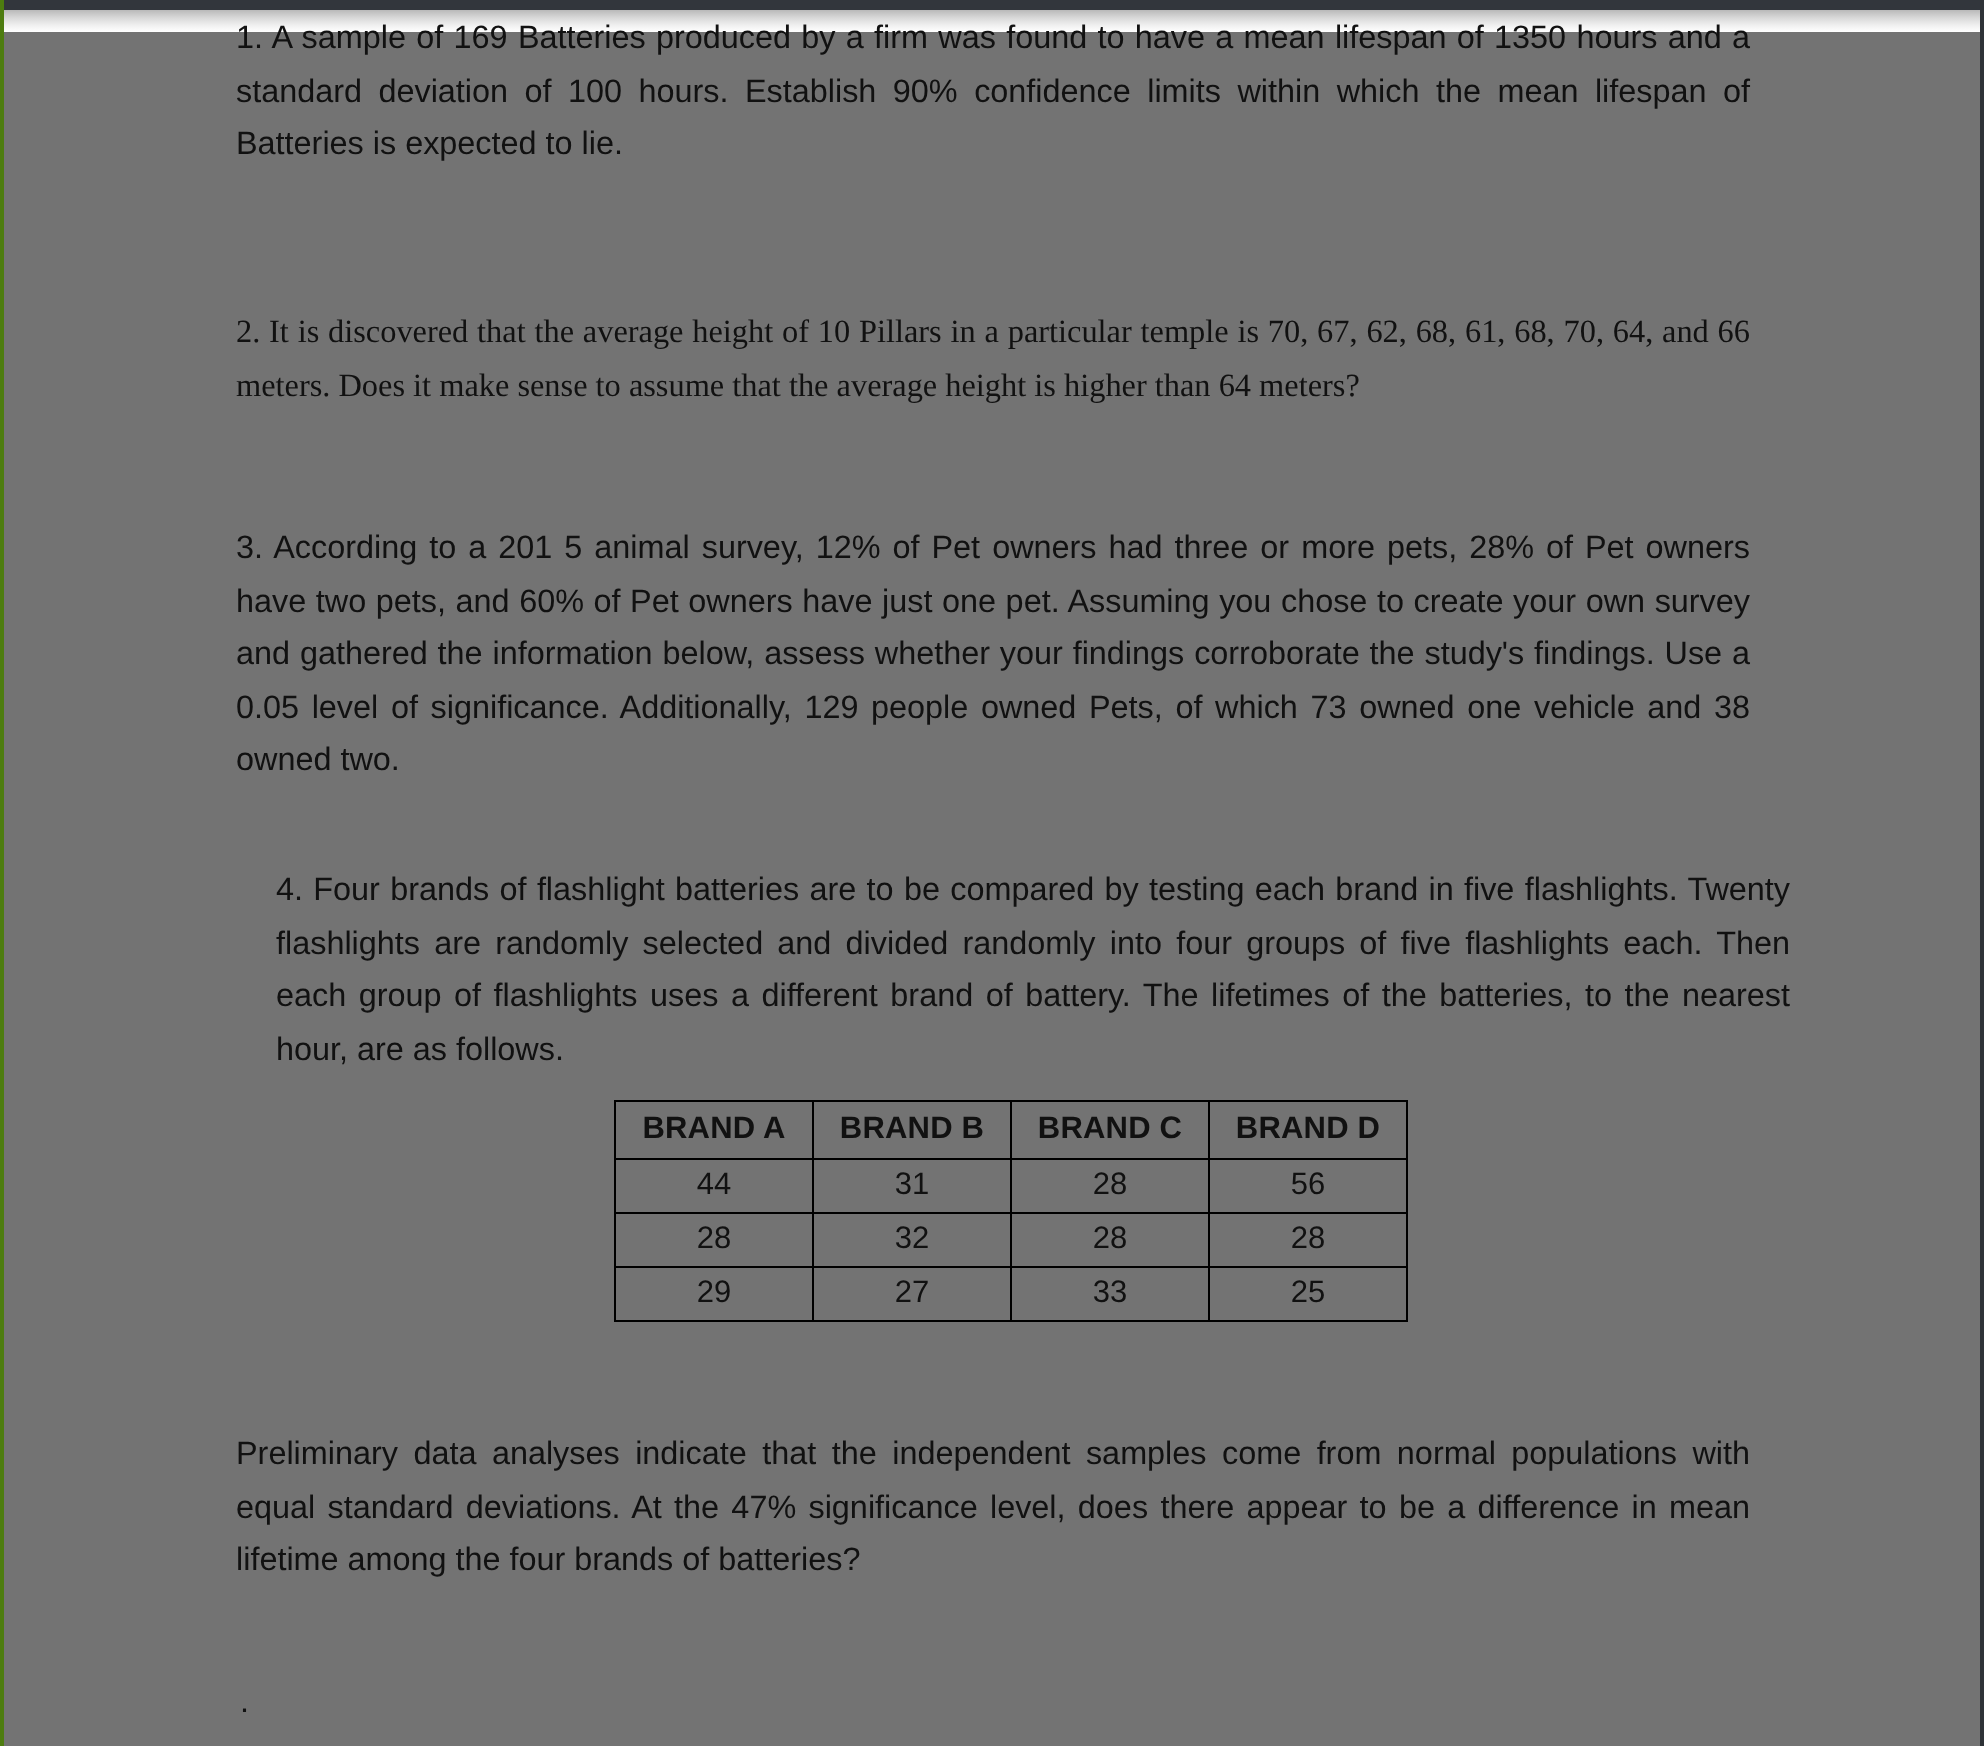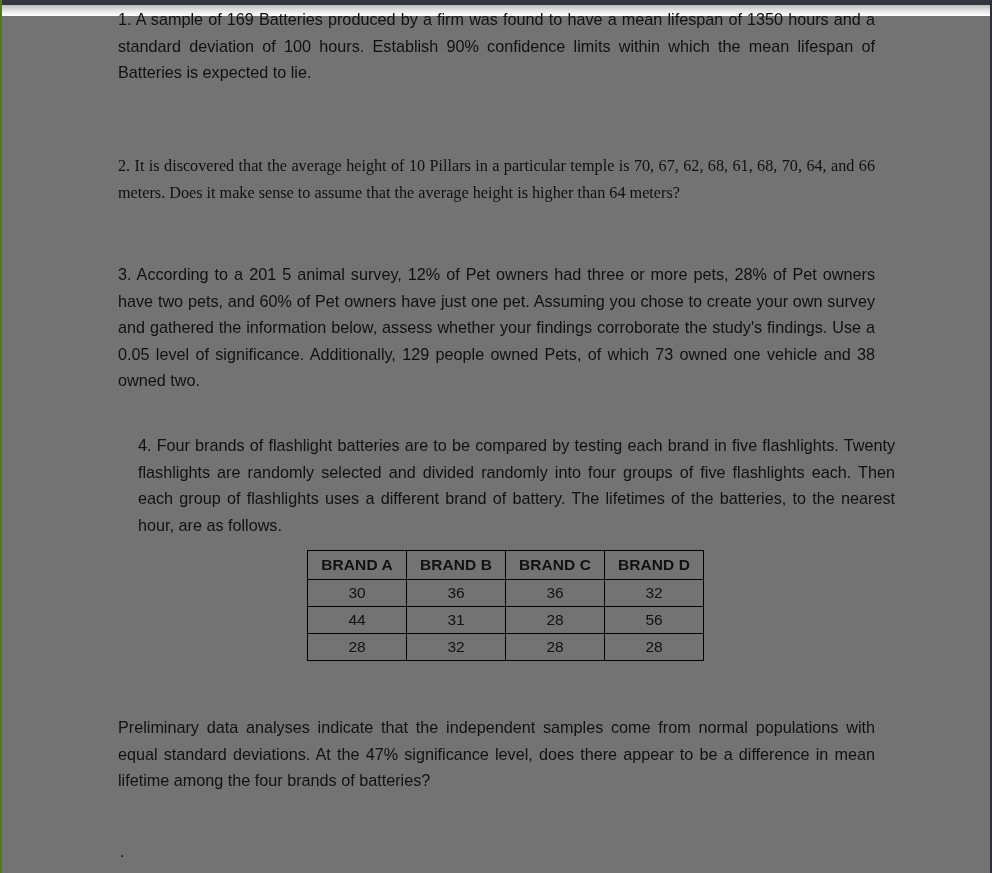--- a/index.html
+++ b/index.html
@@ -112,36 +112,36 @@
         <thead>
           <tr>
             <th>BRAND A</th>
             <th>BRAND B</th>
             <th>BRAND C</th>
             <th>BRAND D</th>
           </tr>
         </thead>
         <tbody>
           <tr>
-            <td>30</td>
-            <td>36</td>
-            <td>36</td>
-            <td>32</td>
-          </tr>
-          <tr>
             <td>44</td>
             <td>31</td>
             <td>28</td>
             <td>56</td>
           </tr>
           <tr>
             <td>28</td>
             <td>32</td>
             <td>28</td>
             <td>28</td>
+          </tr>
+          <tr>
+            <td>29</td>
+            <td>27</td>
+            <td>33</td>
+            <td>25</td>
           </tr>
         </tbody>
       </table>
     </div>
 
     <p class="para p5">Preliminary data analyses indicate that the independent samples come from normal populations with equal standard deviations. At the 47% significance level, does there appear to be a difference in mean lifetime among the four brands of batteries?</p>
 
     <div id="trailing-dot">.</div>
 
   </div>

